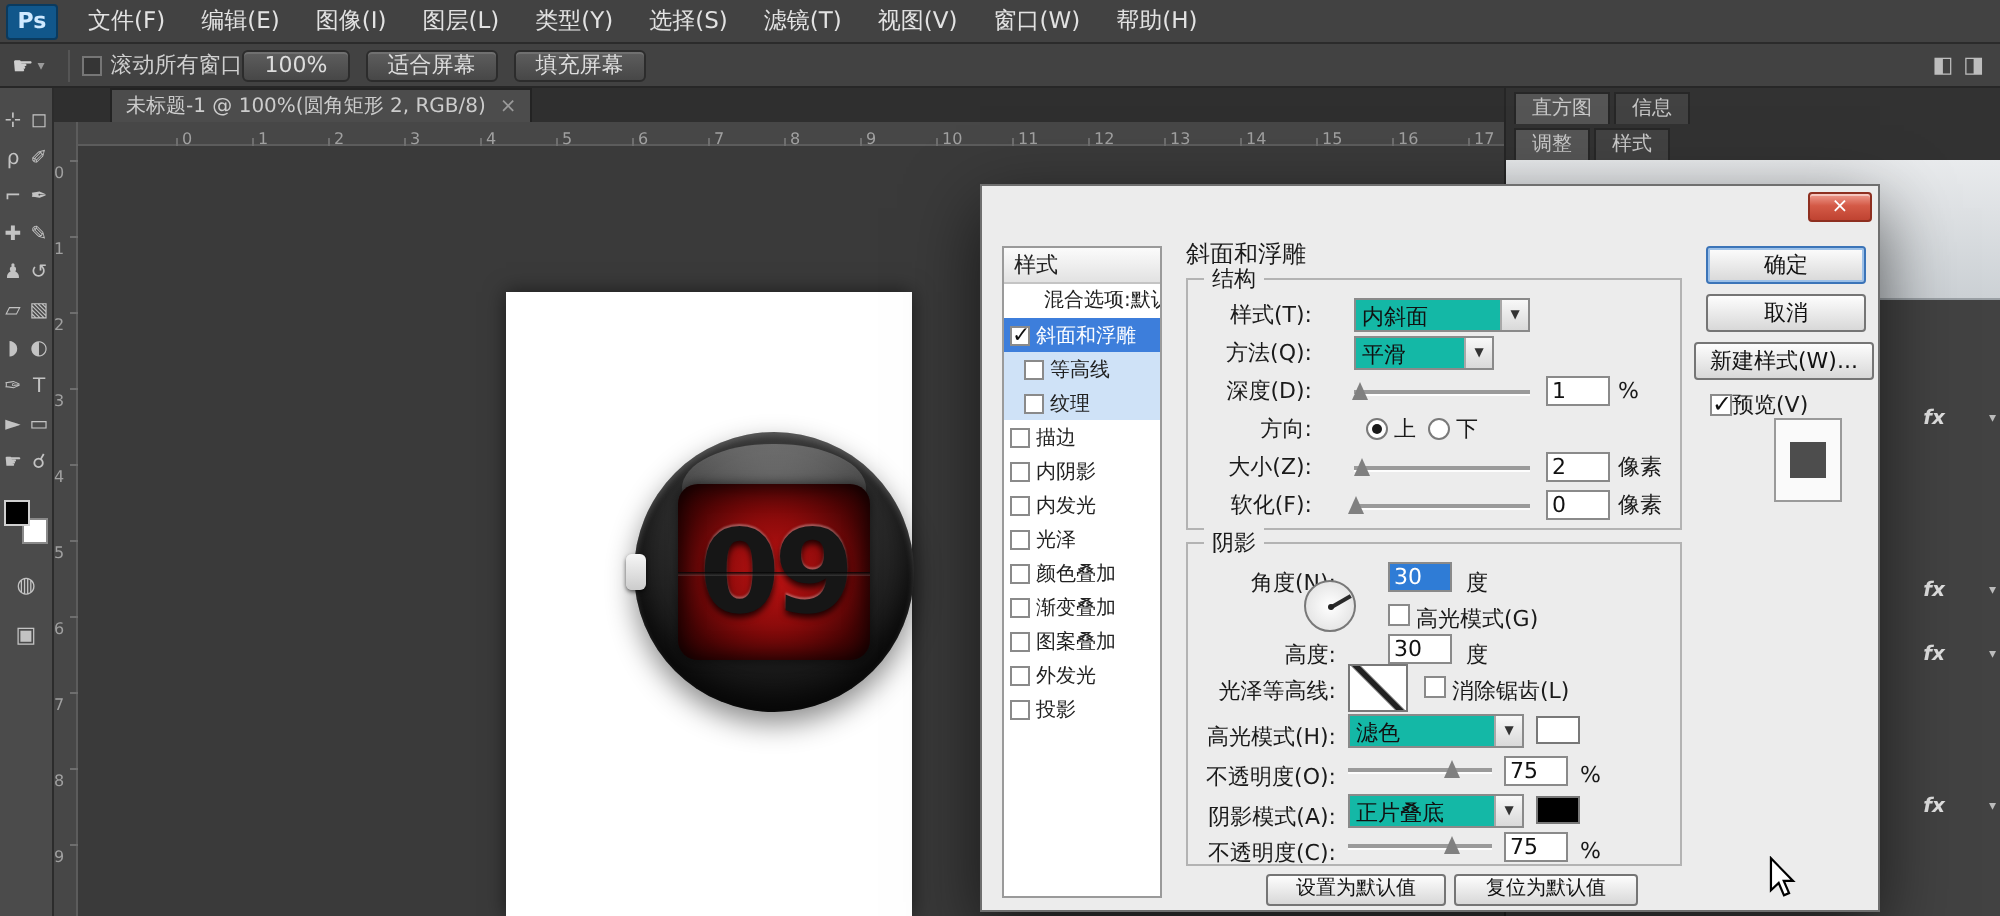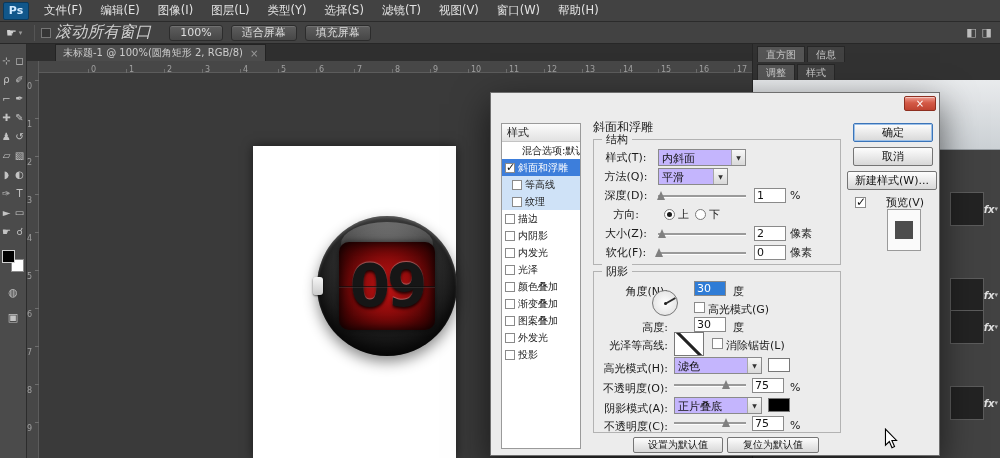--- a/index.html
+++ b/index.html
@@ -16,21 +16,21 @@
   .menu-items { display:flex; }
   .menu-item { padding:0 9px; font-size:11.5px; color:#e2e2e2; line-height:21px; cursor:default; }
 
   
   .optionsbar { position:absolute; left:0; top:22px; width:1000px; height:22px; background:#424242;
                 border-bottom:1px solid #272727; display:flex; align-items:center; z-index:5; }
   .ob-toolicon { color:#cfcfcf; font-size:12px; margin:0 2px 0 6px; }
   .ob-dd { color:#9a9a9a; font-size:7px; margin-right:6px; }
   .ob-sep { width:1px; height:16px; background:#2e2e2e; border-right:1px solid #555; margin:0 6px; }
   .ob-cb { width:10px; height:10px; background:#353535; border:1px solid #767676; margin-right:4px; flex:none; }
-  .ob-label { font-size:16px; color:#cfcfcf; margin-right:18px; white-space:nowrap;font-style:italic; }
+  .ob-label { font-size:11px; color:#cfcfcf; margin-right:0; white-space:nowrap; }
   .ob-btn { height:16px; line-height:14px; padding:0 10px; margin-right:8px; font-size:11px; color:#ddd;
             background:linear-gradient(#5e5e5e,#474747); border:1px solid #2c2c2c; border-radius:3px;
             box-shadow:inset 0 1px 0 rgba(255,255,255,.12); white-space:nowrap; }
   .ob-right { margin-left:auto; margin-right:8px; display:flex; gap:5px; }
   .ob-right span { color:#bdbdbd; font-size:11px; }
 
   
   .tabbar { position:absolute; left:27px; top:44px; width:725px; height:17px; background:#2f2f2f; z-index:2; }
   .doctab { display:inline-flex; align-items:center; margin-left:28px; height:17px; padding:0 7px;
             background:#4c4c4c; border:1px solid #232323; border-bottom:none; }
@@ -86,21 +86,21 @@
   
   .rightdock { position:absolute; left:752px; top:44px; width:248px; height:414px; background:#454545;
                border-left:1px solid #262626; z-index:2; }
   .dkrow { height:18px; background:#323232; display:flex; align-items:flex-end; padding-left:2px; }
   .dk-tab { height:16px; line-height:16px; padding:0 8px; font-size:10px; color:#c8c8c8; background:#424242;
             border:1px solid #272727; border-bottom:none; margin-left:2px; white-space:nowrap; }
   .dkrow .dk-tab:first-of-type { background:#555555; }
   .lightpanel { position:absolute; left:0; top:36px; width:248px; height:70px;
                 background:linear-gradient(#e9ebed,#ccd1d5); border-bottom:1px solid #9aa0a5; }
   .dockbody { position:absolute; left:0; top:106px; width:248px; height:308px; background:#424242; }
-  .fxrow { position:absolute; right:3px; display:flex; align-items:center; gap:0; }
+  .fxrow { position:absolute; right:3px; display:flex; align-items:center; gap:22px; }
   .fxrow .lthumb { width:34px; height:34px; background:#232323; border:1px solid #5c5c5c; }
   .fxrow .fxlbl { color:#e0e0e0; font-size:10px; font-style:italic; font-weight:bold; }
   .fxrow .fxarr { color:#bbb; font-size:7px; }
   .dockbody .fxrow:nth-of-type(1) { top:42px; }
   .dockbody .fxrow:nth-of-type(2) { top:128px; }
   .dockbody .fxrow:nth-of-type(3) { top:160px; }
   .dockbody .fxrow:nth-of-type(4) { top:236px; }
 
   
   .dialog { position:absolute; left:490px; top:92px; width:450px; height:364px; background:#ececec;
@@ -125,23 +125,23 @@
   .sl-item.hl { background:#cfe2f7; }
   .sl-item.sub { padding-left:10px; }
 
   
   .bevel-title { position:absolute; left:102px; top:26px; font-size:12px; color:#1a1a1a; }
   .gb { position:absolute; border:1px solid #b3b3b3; background:#ececec; }
   .gb .legend { position:absolute; top:-8px; left:8px; background:#ececec; padding:0 4px; font-size:11px; color:#1a1a1a; }
   .gb-structure { left:102px; top:46px; width:248px; height:126px; padding-top:8px; }
   .gb-shading { left:102px; top:178px; width:248px; height:162px; }
   .frow { display:flex; align-items:center; height:19px; padding-left:2px; }
-  .flbl { width:60px; text-align:center; margin-right:2px; font-size:11px; color:#1a1a1a; flex:none; white-space:nowrap; }
+  .flbl { width:60px; text-align:right; margin-right:21px; font-size:11px; color:#1a1a1a; flex:none; white-space:nowrap; }
   .lbl-abs { position:absolute; text-align:right; font-size:11px; color:#1a1a1a; white-space:nowrap; }
-  .dd { display:inline-flex; align-items:stretch; height:17px; background:#c4b5fd; border:1px solid #8a8a8a; }
+  .dd { display:inline-flex; align-items:stretch; height:17px; background:#14b8a6; border:1px solid #8a8a8a; }
   .dd .txt { flex:1; font-size:11px; color:#111; padding:1px 3px 0 3px; white-space:nowrap; overflow:hidden; }
   .dd .arr { width:14px; background:linear-gradient(#f8f8f8,#d9d9d9); border-left:1px solid #a8a8a8;
              font-size:6px; color:#333; display:flex; align-items:center; justify-content:center; }
   .numbox { width:32px; height:15px; background:#fff; border:1px solid #8a8a8a; font-size:11px;
             line-height:13px; padding:0 2px; color:#111; margin-left:8px; }
   .numbox.sel { background:#2f7cd6; color:#fff; }
   .unit { font-size:11px; color:#1a1a1a; margin-left:4px; white-space:nowrap; }
   .slider { position:relative; width:88px; height:14px; flex:none; }
   .slider .track { position:absolute; left:0; right:0; top:6px; height:2px; background:#9a9a9a; box-shadow:0 1px 0 #fdfdfd; }
   .slider .thumb { position:absolute; top:2px; width:0; height:0; margin-left:-4px;
@@ -161,21 +161,21 @@
              background-image:linear-gradient(45deg, transparent 44%, #222 47%, #222 53%, transparent 56%); }
   .swatch { position:absolute; width:22px; height:14px; border:1px solid #787878; }
   .swatch.white { background:#ffffff; }
   .swatch.black { background:#000000; }
   .btn { background:linear-gradient(#fdfdfd,#d8d8d8); border:1px solid #757575; border-radius:2px;
          font-size:11px; color:#111; text-align:center; position:absolute; }
   .btn.primary { border-color:#3b74b8; box-shadow:inset 0 0 0 1px #9cc0e8; }
   .pv-thumb { position:absolute; left:396px; top:116px; width:34px; height:42px; background:#fafafa;
               border:1px solid #9a9a9a; display:flex; align-items:center; justify-content:center; }
   .pv-thumb::after { content:""; width:18px; height:18px; background:#4d4d4d; }
-  .preview-row { position:absolute; left:364px; top:102px; display:flex; align-items:center; gap:20px; }
+  .preview-row { position:absolute; left:364px; top:102px; display:flex; align-items:center; gap:0; }
   .preview-row .plbl { font-size:11px; color:#1a1a1a; }
 
   
   .cursor { position:absolute; left:884px; top:428px; z-index:50; }
 </style>
 </head>
 <body>
 
 <div class="screen">
 

